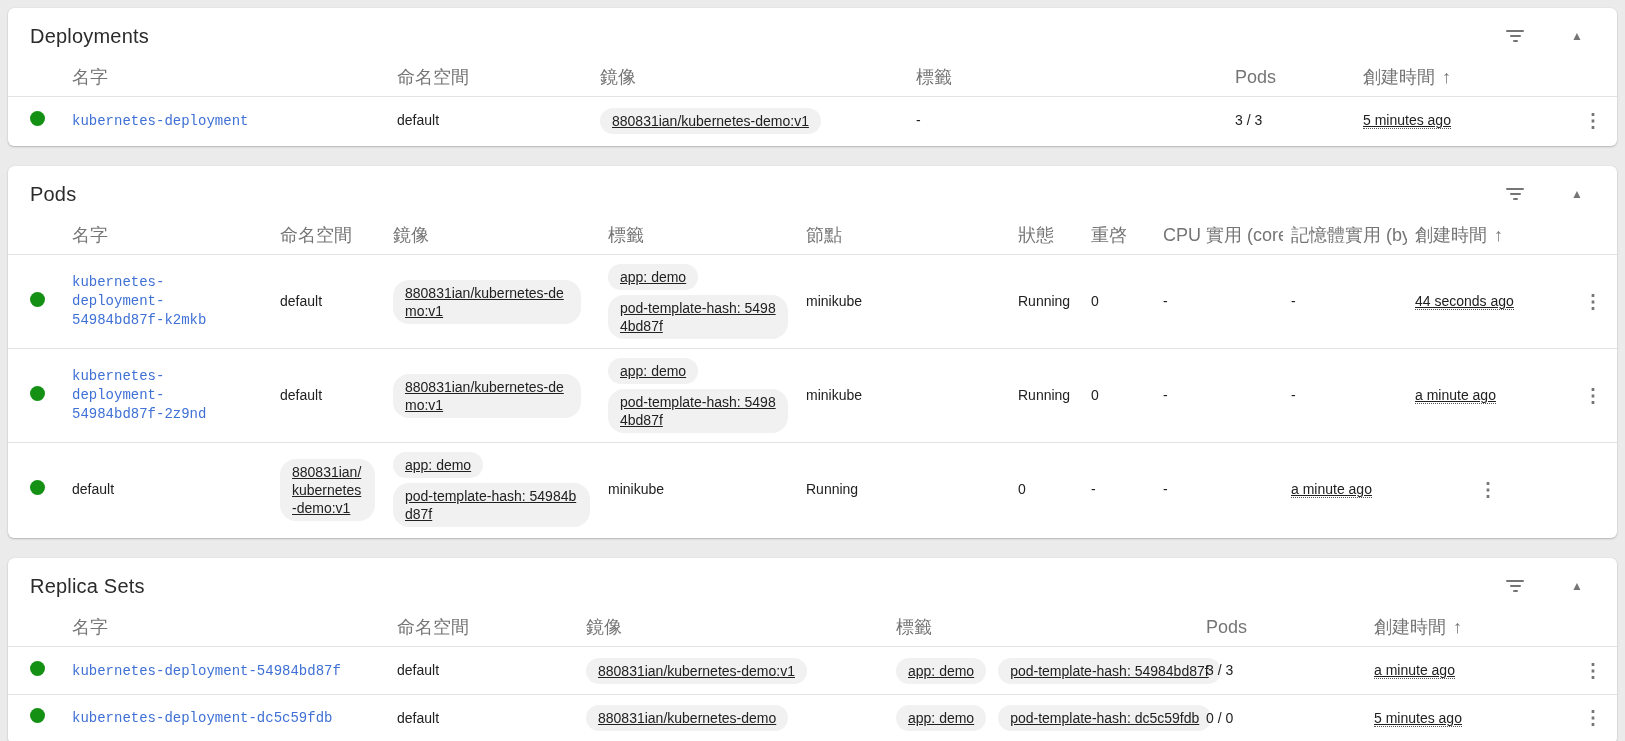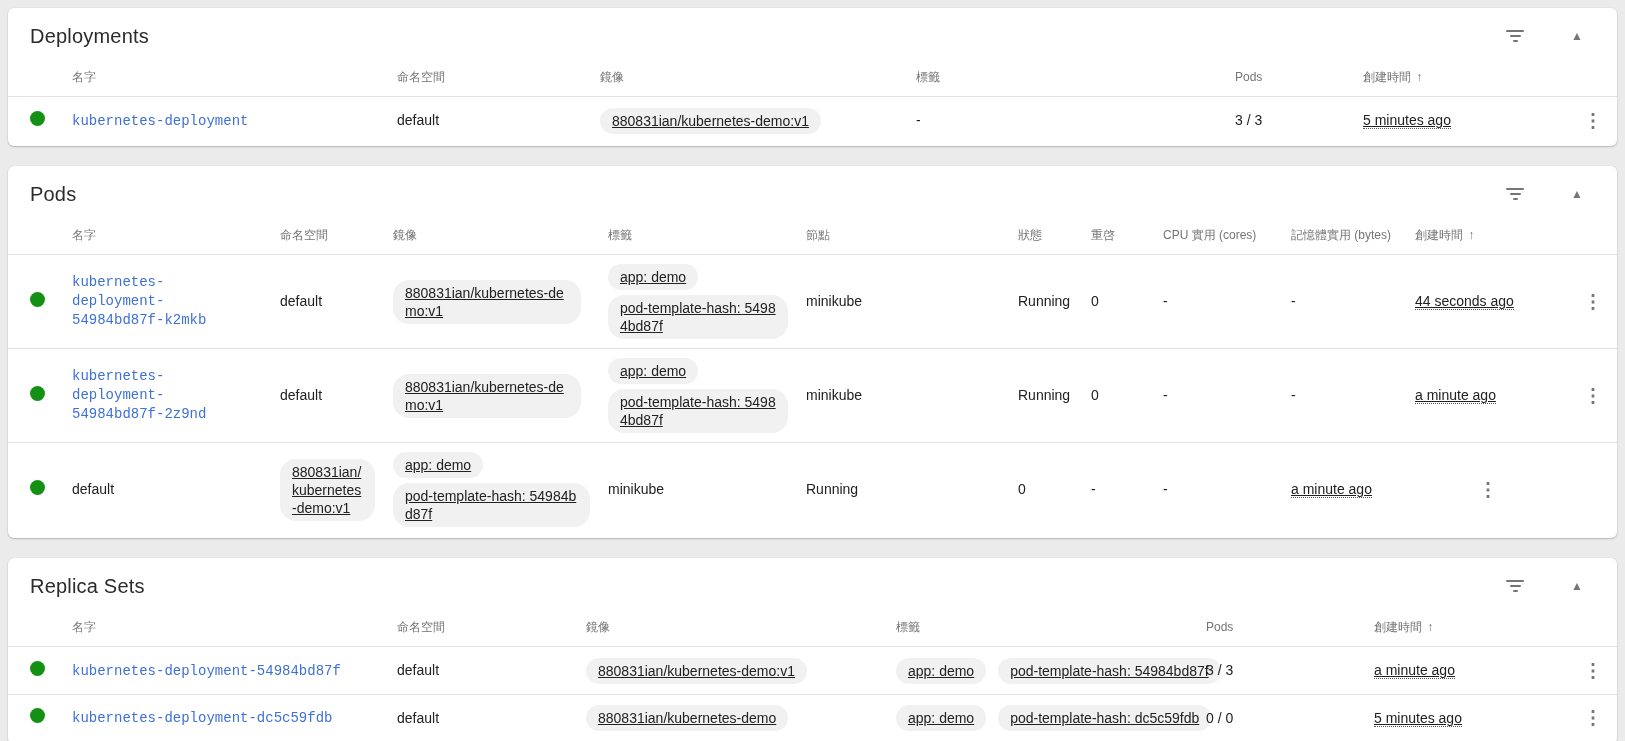--- a/index.html
+++ b/index.html
@@ -37,21 +37,21 @@
   .filter-glyph i{display:block;height:2px;background:#757575;border-radius:1px;}
   .filter-glyph i:nth-child(1){width:18px;}
   .filter-glyph i:nth-child(2){width:11px;}
   .filter-glyph i:nth-child(3){width:5px;}
 
   .grid{display:grid;align-items:center;}
   .grid-deploy{grid-template-columns:56px 325px 203px 316px 319px 128px 1fr 48px;}
   .grid-pods{grid-template-columns:56px 208px 113px 215px 198px 212px 73px 72px 128px 124px 1fr 48px;}
   .grid-rs{grid-template-columns:56px 325px 189px 310px 310px 168px 1fr 48px;}
 
-  .thead{height:38px;color:var(--header_text);font-size:12px;}
+  .thead{height:38px;color:var(--header_text);font-size:18px;}
   .hcell{padding:0 10px 0 8px;white-space:nowrap;overflow:hidden;}
   .sort-arrow{color:var(--header_text);margin-left:2px;}
 
   .trow{border-top:1px solid var(--divider);min-height:48px;}
   .trow.tall{min-height:80px;}
   .trow.last-edge{border-bottom:1px solid var(--divider);}
   .cell{padding:0 10px 0 8px;line-height:19px;}
   .icon-cell{padding-left:22px;}
   .dot{width:15px;height:15px;border-radius:50%;background:var(--status_ok);display:inline-block;}
   a.res-link{color:var(--link);text-decoration:none;display:inline-block;overflow-wrap:break-word;font-family:Liberation Mono, monospace;}

